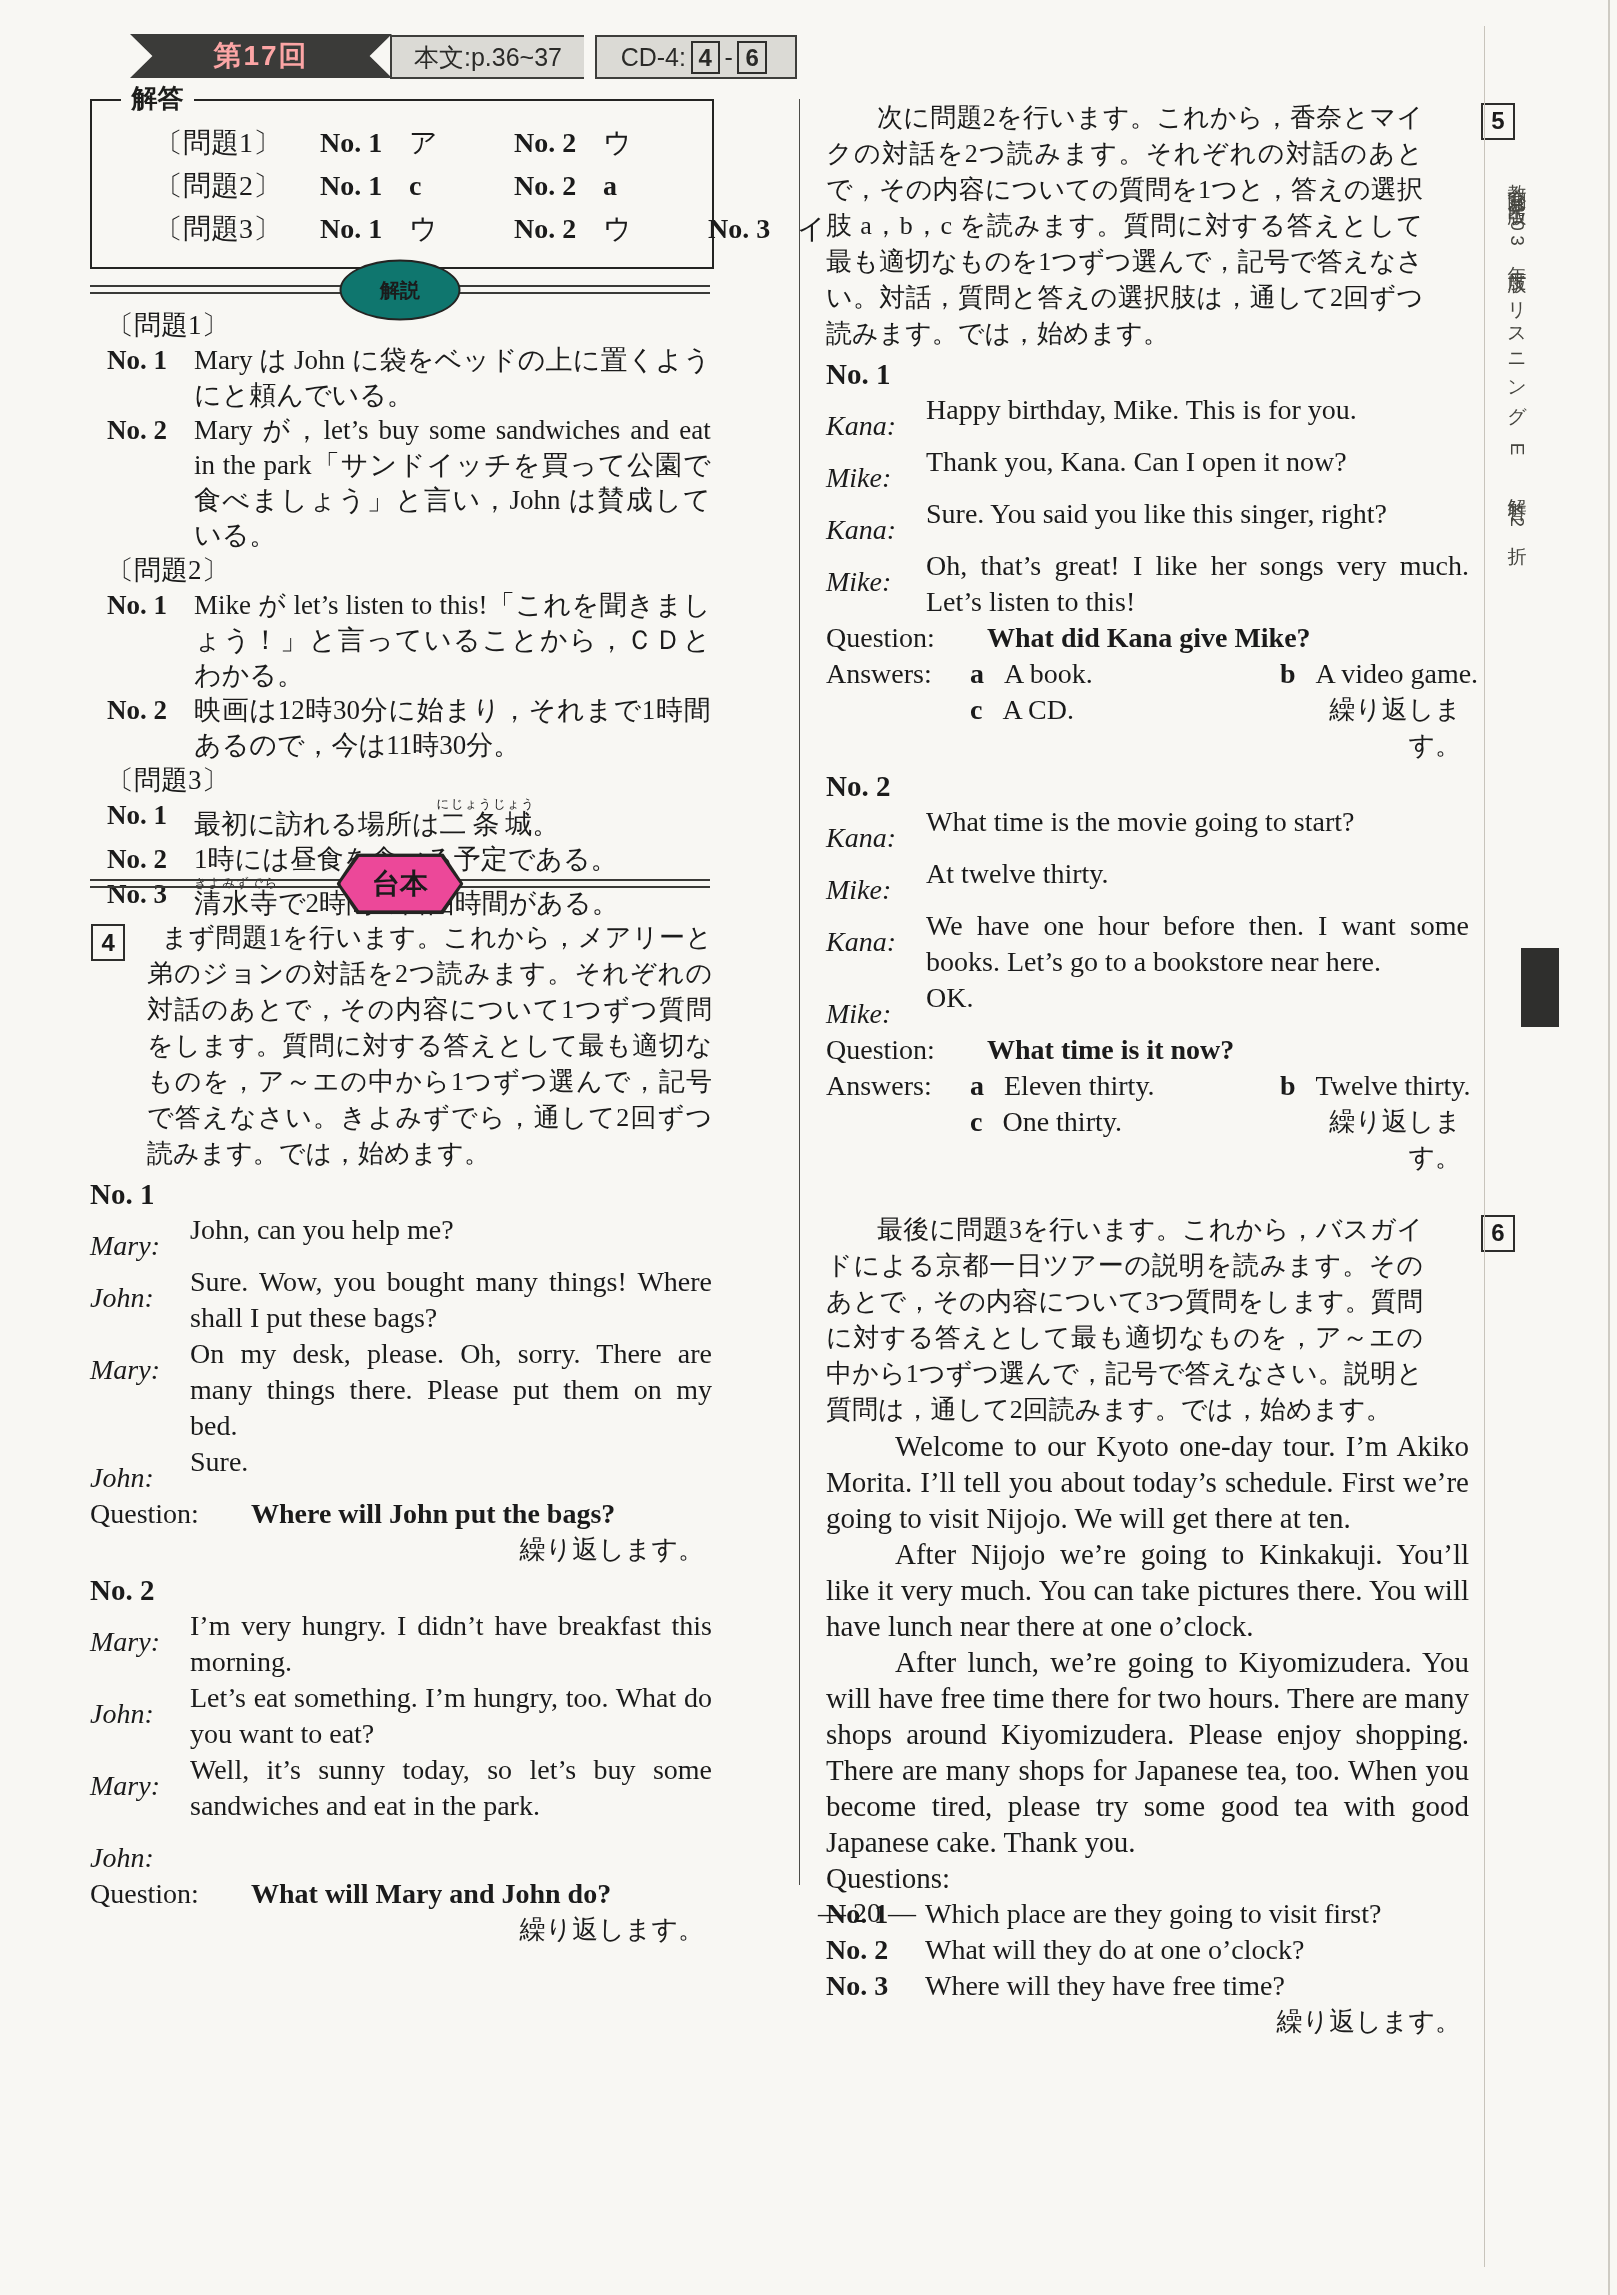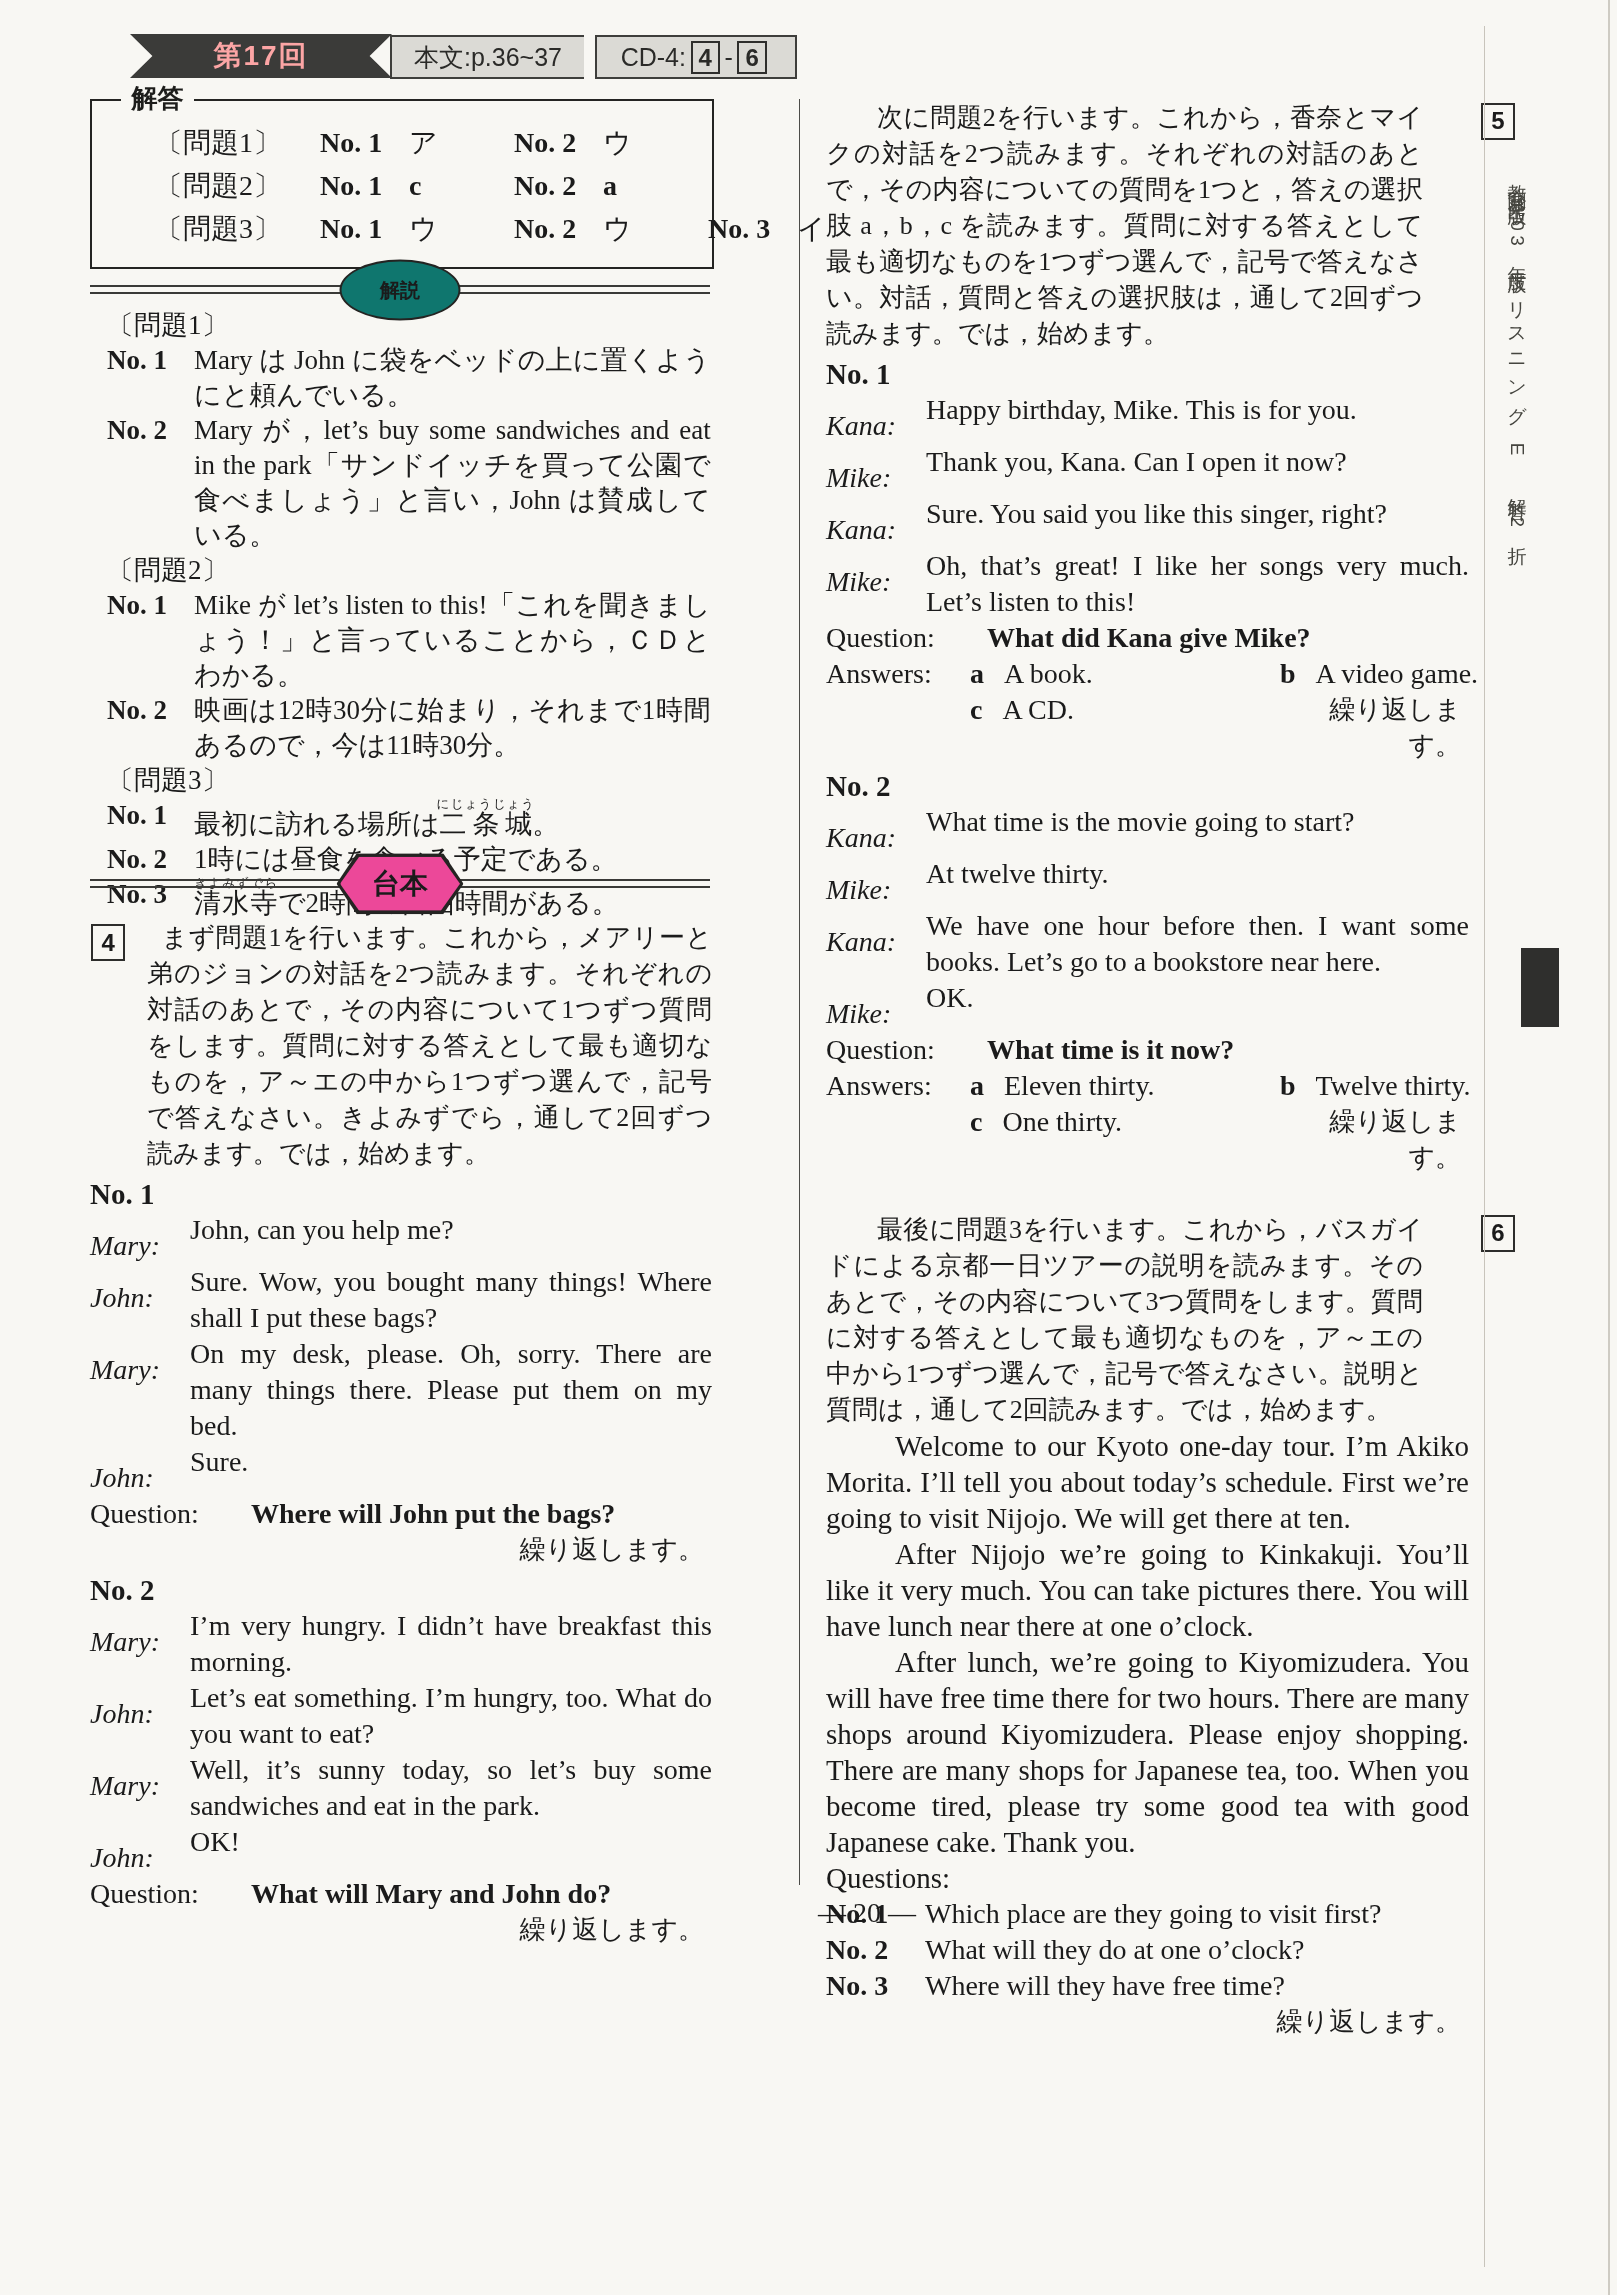--- a/index.html
+++ b/index.html
@@ -239,21 +239,20 @@
     <div class="dl">
       <span class="sp">John:</span>
       <span class="ut">Let’s eat something.  I’m hungry, too.  What do you want to eat?</span>
     </div>
     <div class="dl">
       <span class="sp">Mary:</span>
       <span class="ut">Well, it’s sunny today, so let’s buy some sandwiches and eat in the park.</span>
     </div>
     <div class="dl">
       <span class="sp">John:</span>
-      <span class="ut">OK!</span>
     </div>
     <div class="qline">
       <span class="ql">Question:</span>
       <span class="qt">What will Mary and John do?</span>
     </div>
     <div class="repeat">繰り返します。</div>
   </div>
 
   <div class="col-right">
     <div class="para-r">

